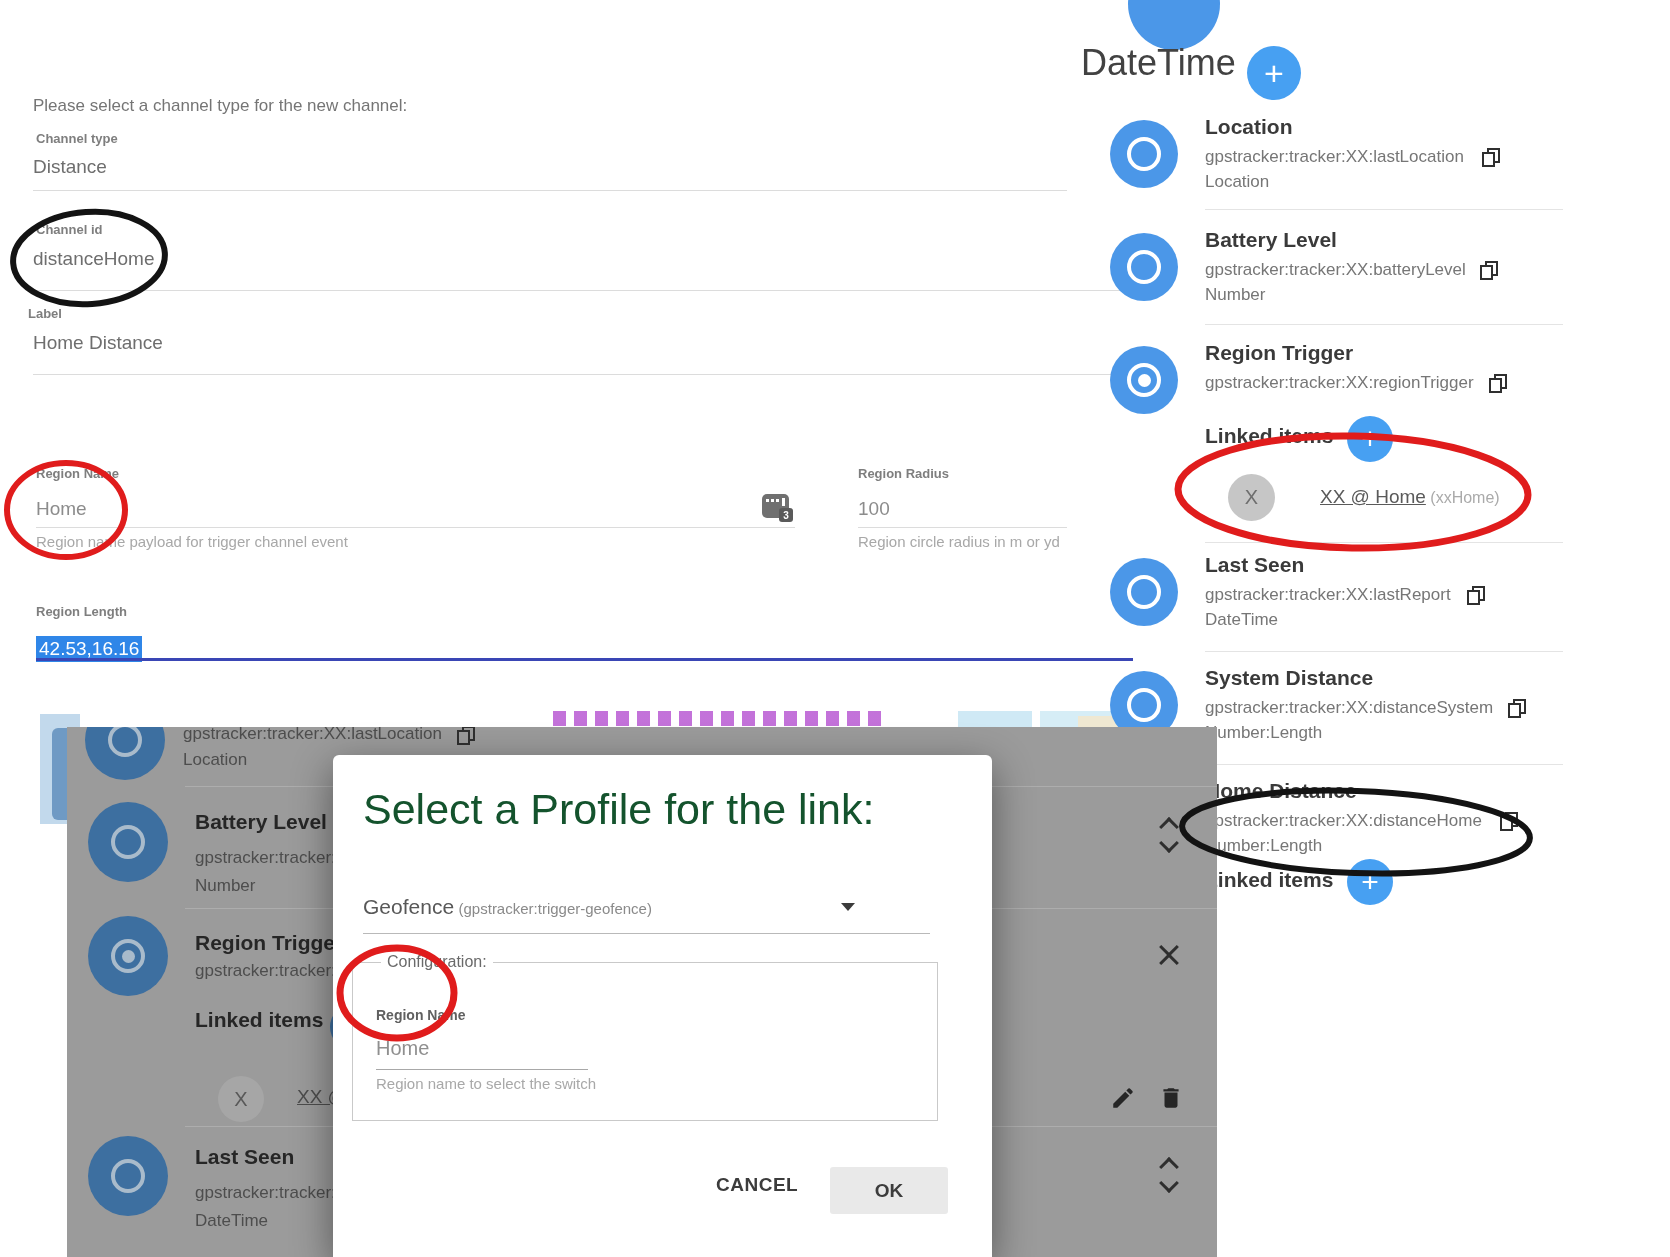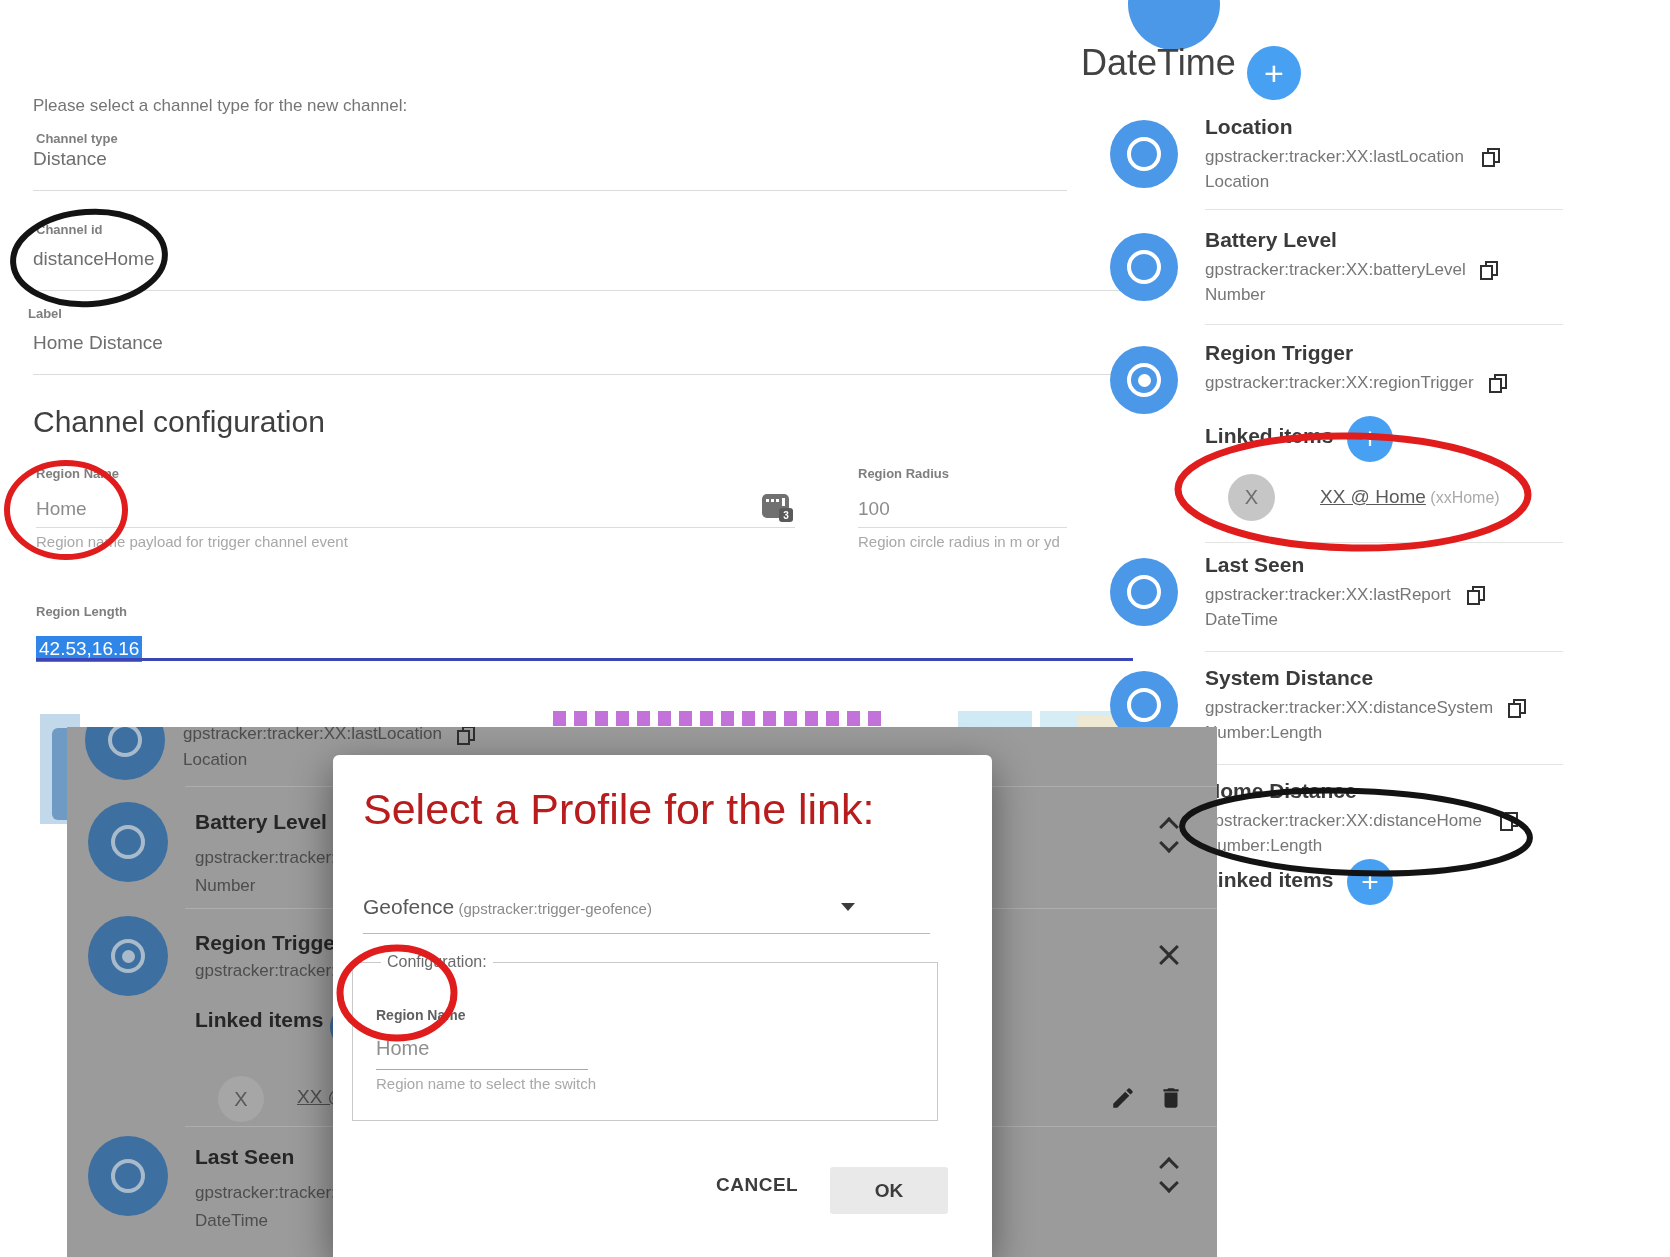--- a/index.html
+++ b/index.html
@@ -50,52 +50,51 @@
   .dim .ring{border-color:#a9bbcb;}
   .dim .dot{background:#a9bbcb;}
   .dim-title{font-size:21px;font-weight:700;color:#262626;}
   .dim-sub{font-size:17px;color:#4d4d4d;}
   .dim-divider{height:1px;background:#adadad;}
   .dim .chip-avatar{background:#a6a6a6;color:#595959;}
   .dim .plus{background:#3d6fa0;}
   
   #modal{position:absolute;left:333px;top:755px;width:659px;height:502px;background:#fff;
          border-radius:6px 6px 0 0;box-shadow:0 12px 40px rgba(0,0,0,.45);}
-  .modal-title{font-size:43px;font-weight:300;color:#b91c1c;}
+  .modal-title{font-size:43px;font-weight:300;color:#14532d;}
   .dd-value{font-size:21px;color:#585858;}
   .dd-uid{font-size:15px;color:#8a8a8a;}
   .dd-arrow{width:0;height:0;border-left:7px solid transparent;border-right:7px solid transparent;border-top:8px solid #3c3c3c;}
   fieldset.cfg{position:absolute;left:19px;top:198px;width:560px;height:150px;border:1px solid #c9c9c9;margin:0;}
   fieldset.cfg legend{font-size:16px;color:#6a6a6a;margin-left:16px;padding:0 6px;}
   .btn-text{font-size:19px;font-weight:700;color:#3c3c3c;letter-spacing:.5px;background:none;border:none;cursor:pointer;}
   .btn-ok{width:118px;height:47px;background:#e9e9e9;border:none;border-radius:3px;font-size:19px;font-weight:700;color:#3c3c3c;cursor:pointer;}
   
   .frag{height:15px;overflow:hidden;}
   svg.anno{position:absolute;left:0;top:0;pointer-events:none;}
 </style>
 </head>
 <body>
 
 <div id="screen">
 
   <div class="abs subtitle" style="left:33px;top:96px;">Please select a channel type for the new channel:</div>
 
   <div class="abs flabel" style="left:36px;top:131px;">Channel type</div>
-  <div class="abs fvalue" style="left:33px;top:148px;">Distance</div>
+  <div class="abs fvalue" style="left:33px;top:156px;">Distance</div>
   <div class="abs uline" style="left:33px;top:190px;width:1034px;"></div>
 
   <div class="abs flabel" style="left:36px;top:222px;">Channel id</div>
   <div class="abs fvalue" style="left:33px;top:248px;">distanceHome</div>
   <div class="abs uline" style="left:33px;top:290px;width:1102px;"></div>
 
   <div class="abs flabel" style="left:28px;top:306px;">Label</div>
   <div class="abs fvalue" style="left:33px;top:332px;">Home Distance</div>
   <div class="abs uline" style="left:33px;top:374px;width:1102px;"></div>
 
-  <div class="abs section-title" style="left:33px;top:405px;">Channel configuration</div>
 
   <div class="abs flabel" style="left:36px;top:466px;">Region Name</div>
   <div class="abs fvalue" style="left:36px;top:498px;color:#8c8c8c;">Home</div>
   <div class="abs uline" style="left:36px;top:527px;width:759px;"></div>
   <div class="abs hint" style="left:36px;top:533px;">Region name payload for trigger channel event</div>
 
   <div class="abs ext-icon" style="left:762px;top:494px;">
     <div class="dots"></div>
     <div class="bar"></div>
     <div class="ext-badge">3</div>

